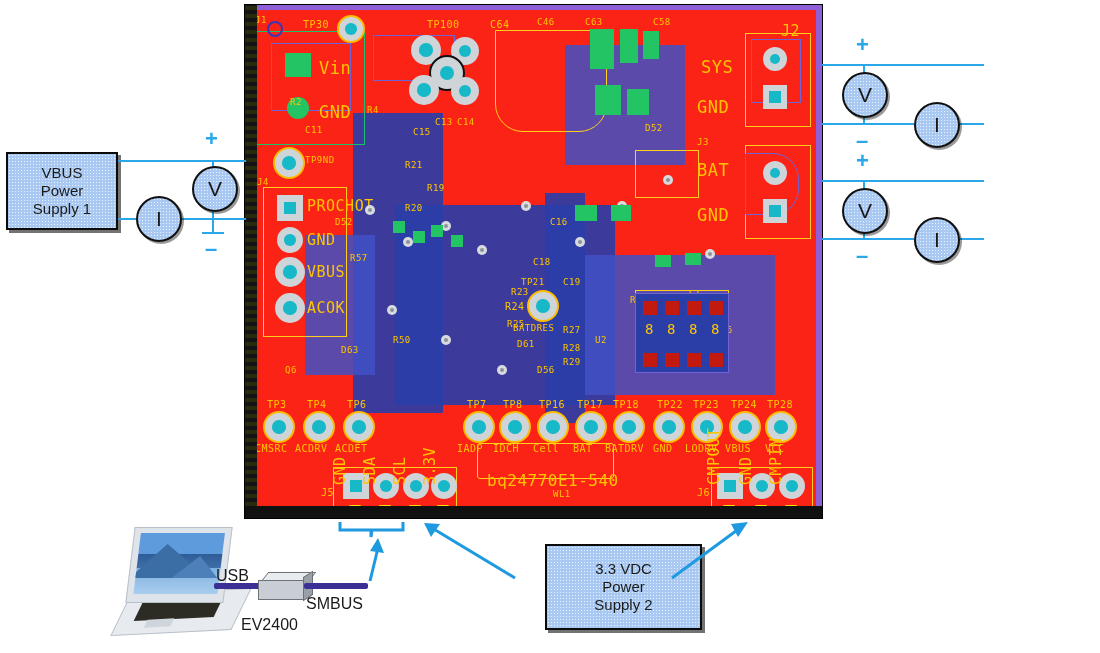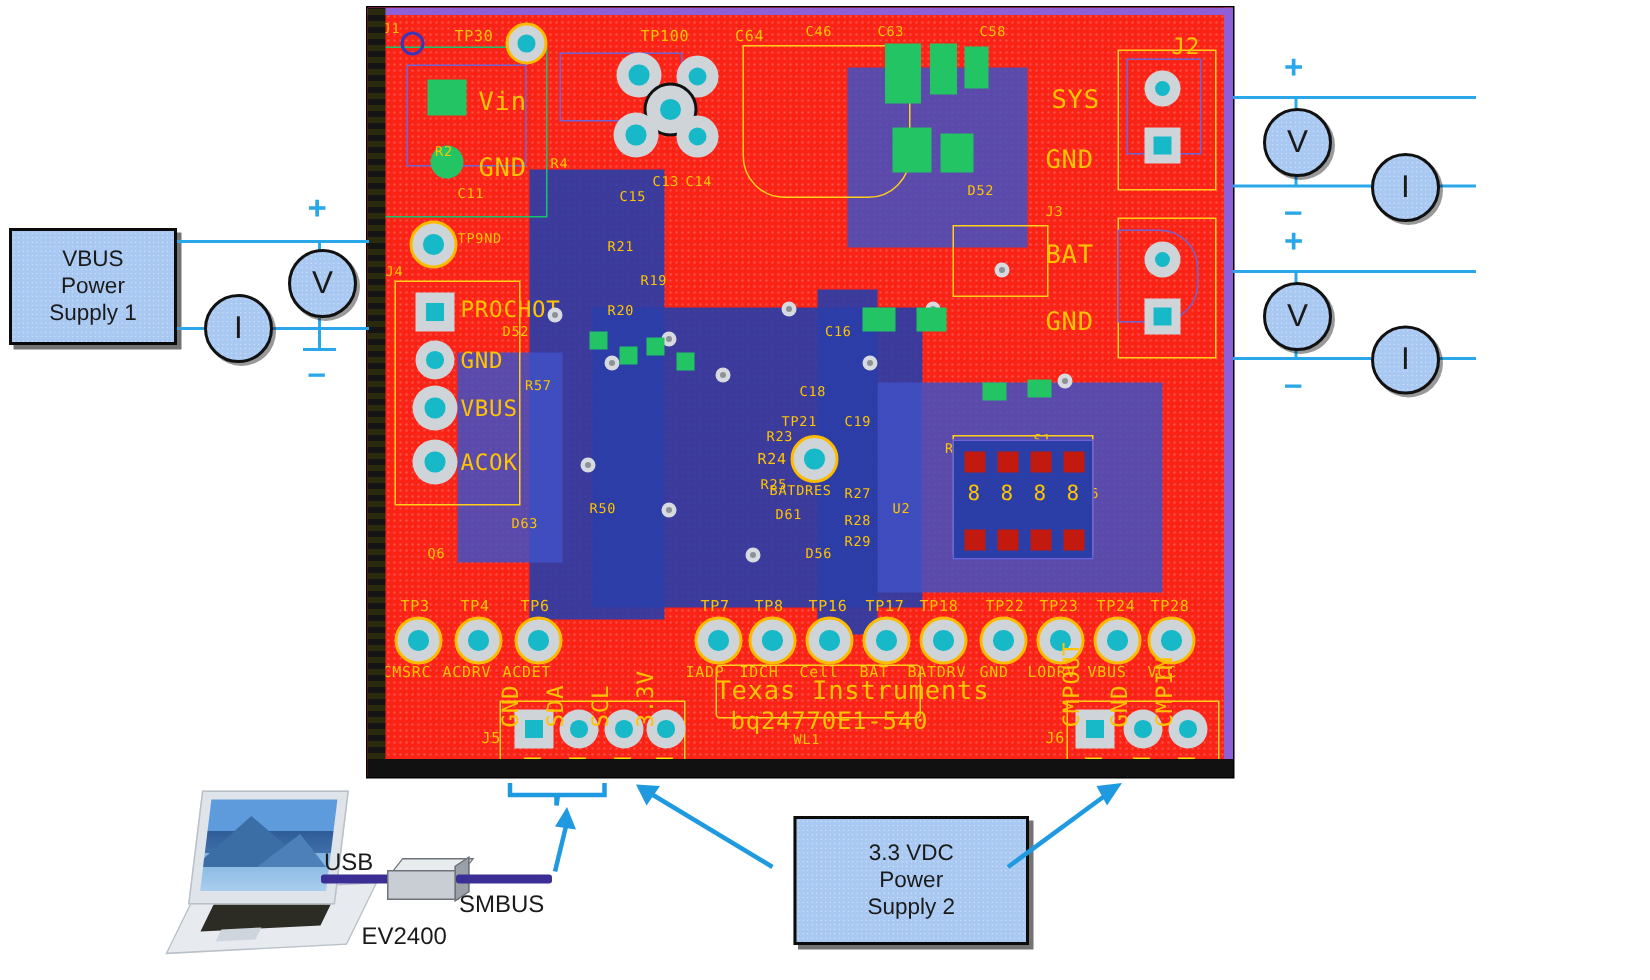--- a/index.html
+++ b/index.html
@@ -418,23 +418,22 @@
     <div class="pad" style="left:534px;top:468px;width:26px;height:26px;">
         <i></i>
       </div>
     <div class="slk slkV" style="left:478px;top:462px;font-size:15px;">CMPOUT</div>
     <div class="slk slkV" style="left:510px;top:462px;font-size:15px;">GND</div>
     <div class="slk slkV" style="left:540px;top:462px;font-size:15px;">CMPIN</div>
     <div class="tri" style="left:478px;top:500px;"></div>
     <div class="tri" style="left:510px;top:500px;"></div>
     <div class="tri" style="left:540px;top:500px;"></div>
 
-    <div class="slk" style="left:232px;top:446px;font-size:17px;">Texas Instruments</div>
     <div class="slk" style="left:242px;top:466px;font-size:16px;">bq24770E1-540</div>
-    <div class="slk" style="left:284px;top:484px;font-size:9px;text-align:right;">WL1</div>
+    <div class="slk" style="left:308px;top:484px;font-size:9px;text-align:right;">WL1</div>
 
     <div class="edgeT"></div>
     <div class="edgeR"></div>
     <div class="edgeL"></div>
     <div class="edgeB"></div>
   </div>
 
   <div class="block" style="left:6px;top:152px;width:112px;height:78px;">
     <div>
       <span>VBUS</span>
@@ -479,21 +478,21 @@
   <div class="wire wv" style="left:863px;top:232px;height:8px;"></div>
   <div class="meter" style="left:842px;top:188px;width:42px;height:42px;">
       <span>V</span>
     </div>
   <div class="meter" style="left:914px;top:217px;width:42px;height:42px;">
       <span>I</span>
     </div>
   <div class="sign" style="left:856px;top:150px;">+</div>
   <div class="sign" style="left:856px;top:245px;">–</div>
 
-  <div class="block" style="left:529px;top:544px;width:157px;height:86px;">
+  <div class="block" style="left:545px;top:544px;width:157px;height:86px;">
     <div>
       <span>3.3 VDC</span>
       <span>Power</span>
       <span>Supply 2</span>
     </div>
   </div>
 
   <div id="laptop">
     <div class="base"></div>
     <div class="kb"></div>

